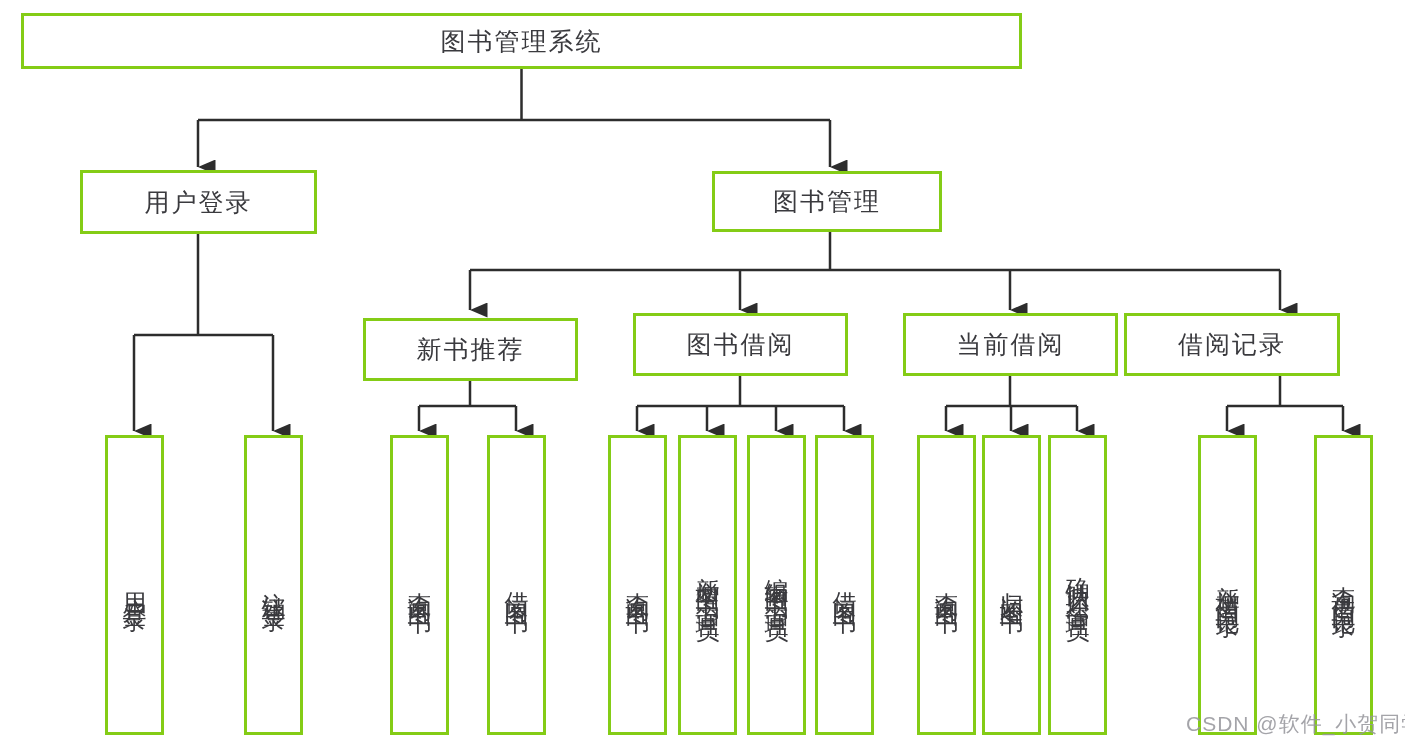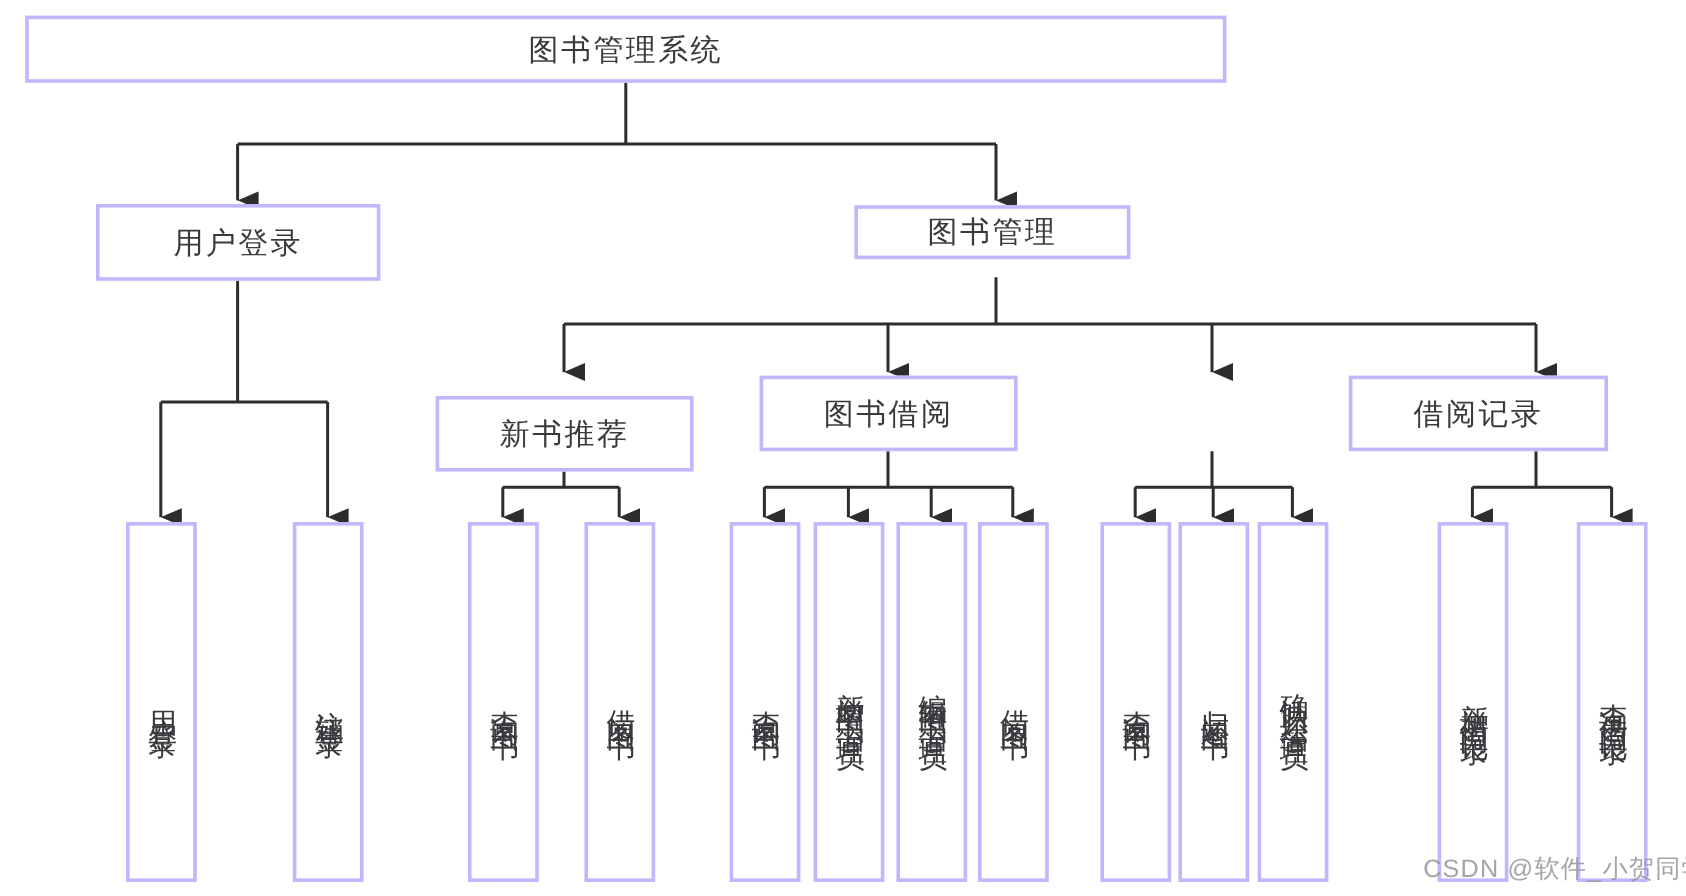--- a/index.html
+++ b/index.html
@@ -20,21 +20,21 @@
     left: 0;
     top: 0;
     width: 1405px;
     height: 747px;
     pointer-events: none;
   }
   .node {
     position: absolute;
     box-sizing: border-box;
     background: #ffffff;
-    border: 3px solid #c4b5fd;
+    border: 3px solid #84cc16;
     color: #3a3a3e;
     display: flex;
     align-items: center;
     justify-content: center;
     z-index: 2;
   }
   .hnode {
     font-size: 25px;
     letter-spacing: 2px;
     white-space: nowrap;
@@ -103,24 +103,25 @@
       <path d="M1077,406 L1077,431" marker-end="url(#arrow)"></path>
 
       <path d="M1227,406 L1227,431" marker-end="url(#arrow)"></path>
       <path d="M1343,406 L1343,431" marker-end="url(#arrow)"></path>
     </g>
   </svg>
 
   <div class="node hnode" style="left:21px; top:13px; width:1001px; height:56px;">图书管理系统</div>
 
   <div class="node hnode" style="left:80px; top:170px; width:237px; height:64px;">用户登录</div>
-  <div class="node hnode" style="left:712px; top:171px; width:230px; height:45px;">图书管理</div>
+  <div class="node hnode" style="left:712px; top:171px; width:230px; height:61px;">图书管理</div>
 
-  <div class="node hnode" style="left:363px; top:330px; width:215px; height:63px;">新书推荐</div>
+  <div class="node hnode" style="left:363px; top:318px; width:215px; height:63px;">新书推荐</div>
   <div class="node hnode" style="left:633px; top:313px; width:215px; height:63px;font-family:Liberation Mono, monospace;">图书借阅</div>
+  <div class="node hnode" style="left:903px; top:313px; width:215px; height:63px;">当前借阅</div>
   <div class="node hnode" style="left:1124px; top:313px; width:216px; height:63px;">借阅记录</div>
 
   <div class="node leaf" style="left:105px; top:435px; width:59px; height:300px;">
     <span>用户登录</span>
   </div>
   <div class="node leaf" style="left:244px; top:435px; width:59px; height:300px;">
     <span>注销登录</span>
   </div>
 
   <div class="node leaf" style="left:390px; top:435px; width:59px; height:300px;">

